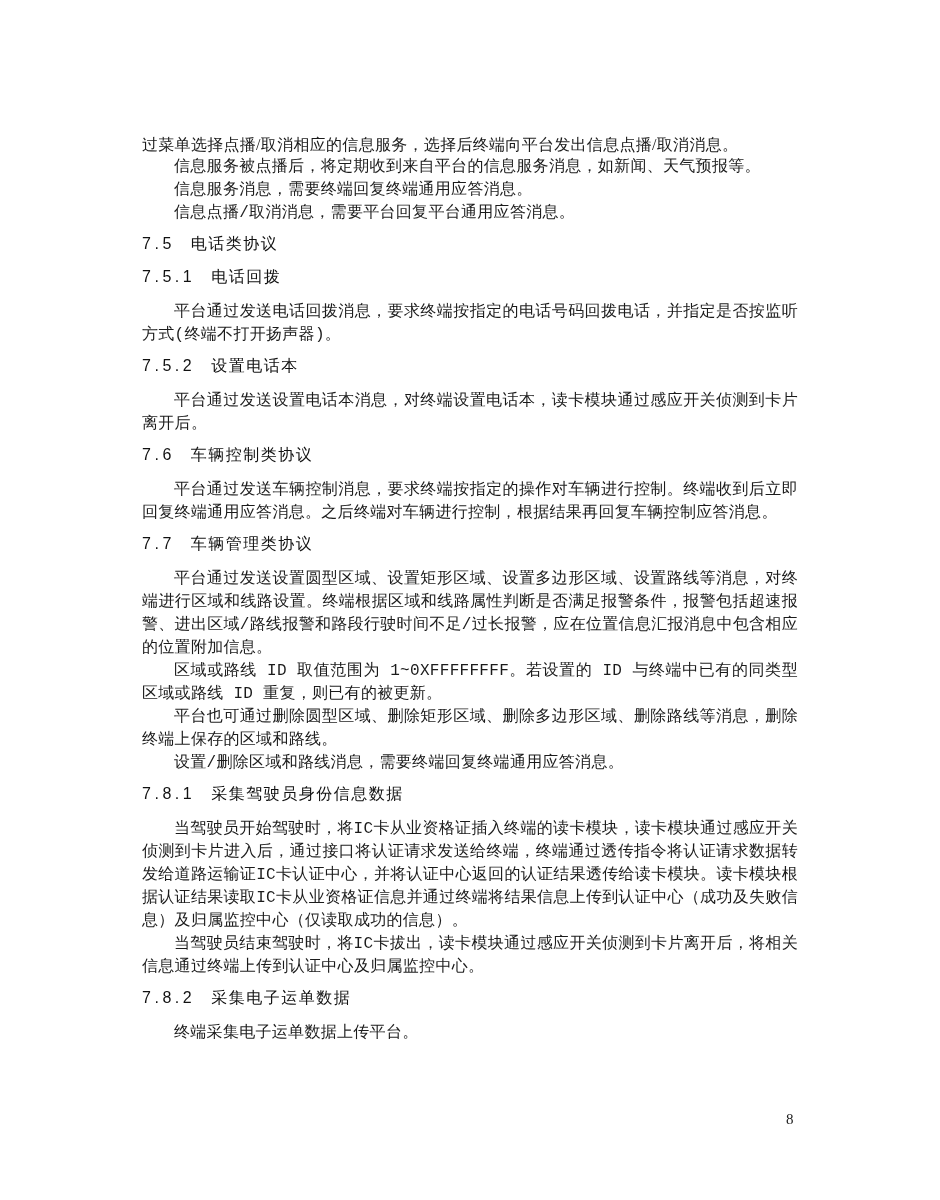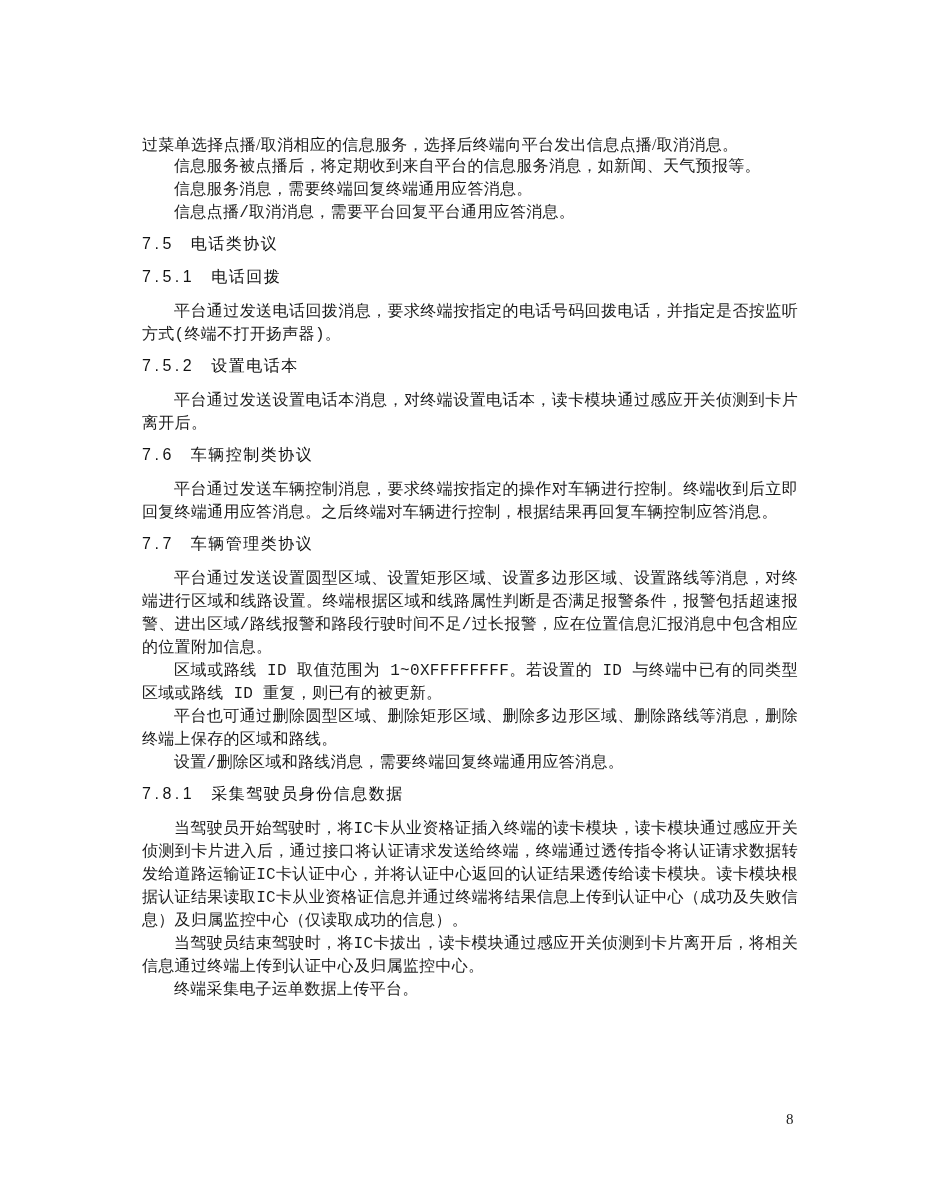--- a/index.html
+++ b/index.html
@@ -102,19 +102,22 @@
     <p class="bp ind">设置/删除区域和路线消息，需要终端回复终端通用应答消息。</p>
 
 
     <div class="hd">
       <span class="hn">7.8.1</span><span class="ht">采集驾驶员身份信息数据</span>
     </div>
 
     <p class="bp ind">当驾驶员开始驾驶时，将IC卡从业资格证插入终端的读卡模块，读卡模块通过感应开关侦测到卡片进入后，通过接口将认证请求发送给终端，终端通过透传指令将认证请求数据转发给道路运输证IC卡认证中心，并将认证中心返回的认证结果透传给读卡模块。读卡模块根据认证结果读取IC卡从业资格证信息并通过终端将结果信息上传到认证中心（成功及失败信息）及归属监控中心（仅读取成功的信息）。</p>
     <p class="bp ind">当驾驶员结束驾驶时，将IC卡拔出，读卡模块通过感应开关侦测到卡片离开后，将相关信息通过终端上传到认证中心及归属监控中心。</p>
 
+    <div class="hd">
+      <span class="hn">7.8.2</span><span class="ht">采集电子运单数据</span>
+    </div>
 
     <p class="bp ind">终端采集电子运单数据上传平台。</p>
 
   </div>
 
   <div class="page-num">8</div>
 </div>
 
 </body></html>

